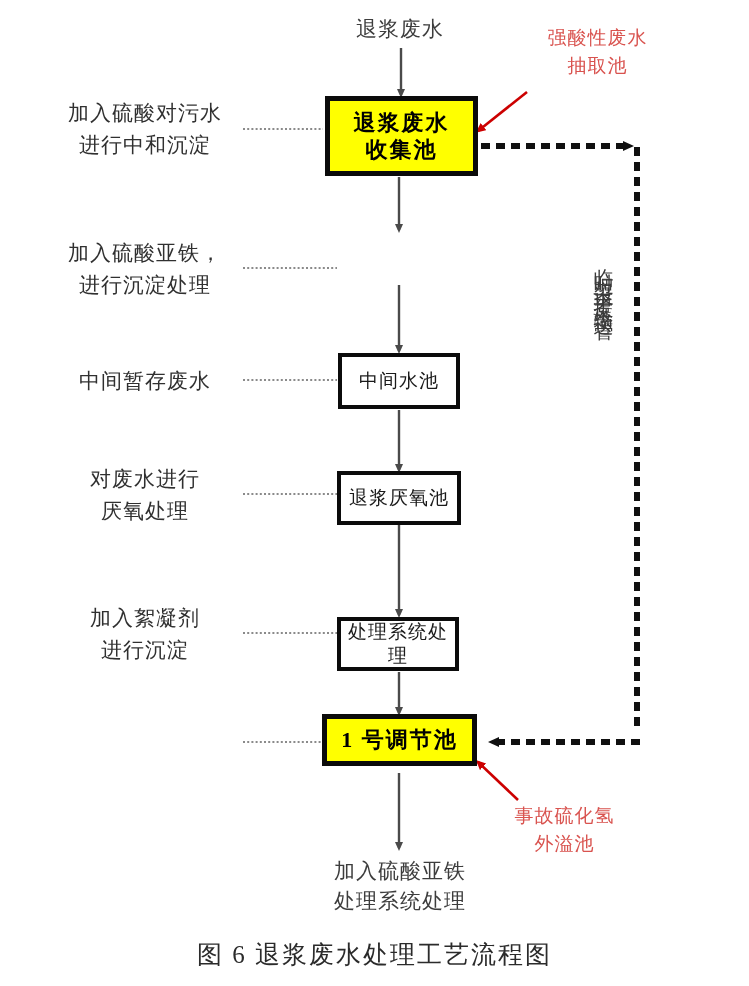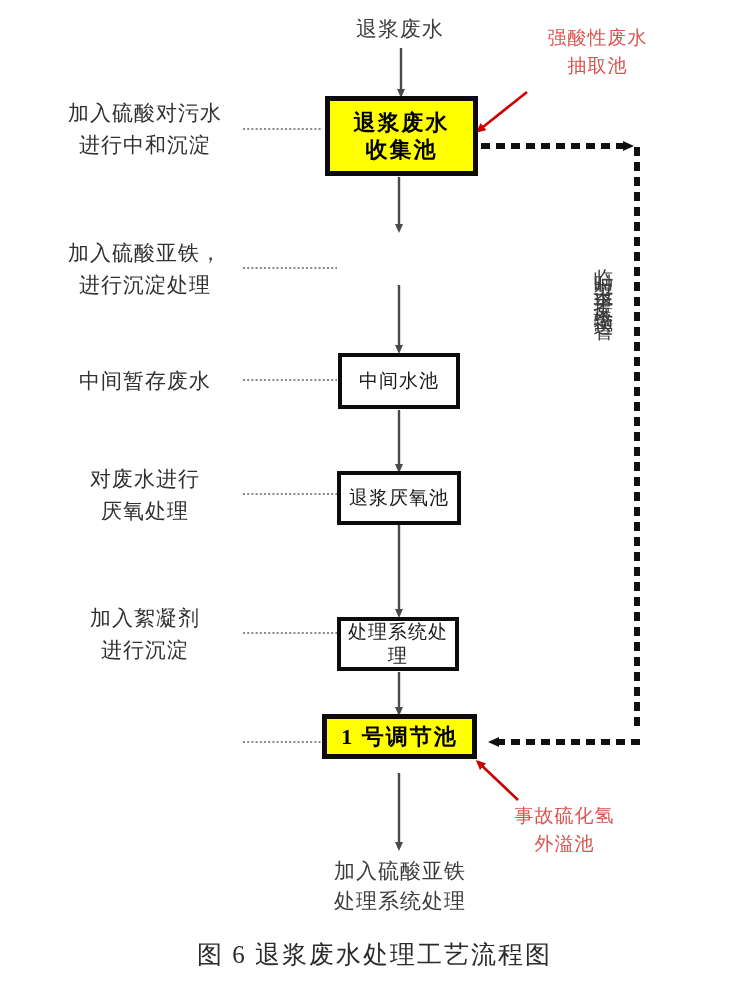--- a/index.html
+++ b/index.html
@@ -148,21 +148,21 @@
   <div class="box yellow" style="left:325px; top:96px; width:153px; height:80px;">退浆废水
 收集池</div>
 
 
   <div class="box" style="left:338px; top:353px; width:122px; height:56px;">中间水池</div>
 
   <div class="box" style="left:337px; top:471px; width:124px; height:54px;">退浆厌氧池</div>
 
   <div class="box" style="left:337px; top:617px; width:122px; height:54px;">处理系统处理</div>
 
-  <div class="box yellow" style="left:322px; top:714px; width:155px; height:45px;">1 号调节池</div>
+  <div class="box yellow" style="left:322px; top:714px; width:155px; height:52px;">1 号调节池</div>
 
   <div class="textblk flow-title" style="left:290px; top:856px; width:220px;">加入硫酸亚铁
 处理系统处理</div>
 
   <div class="textblk side-label" style="left:45px; top:98px; width:200px;">加入硫酸对污水
 进行中和沉淀</div>
 
   <div class="textblk side-label" style="left:45px; top:238px; width:200px;">加入硫酸亚铁，
 进行沉淀处理</div>
 

